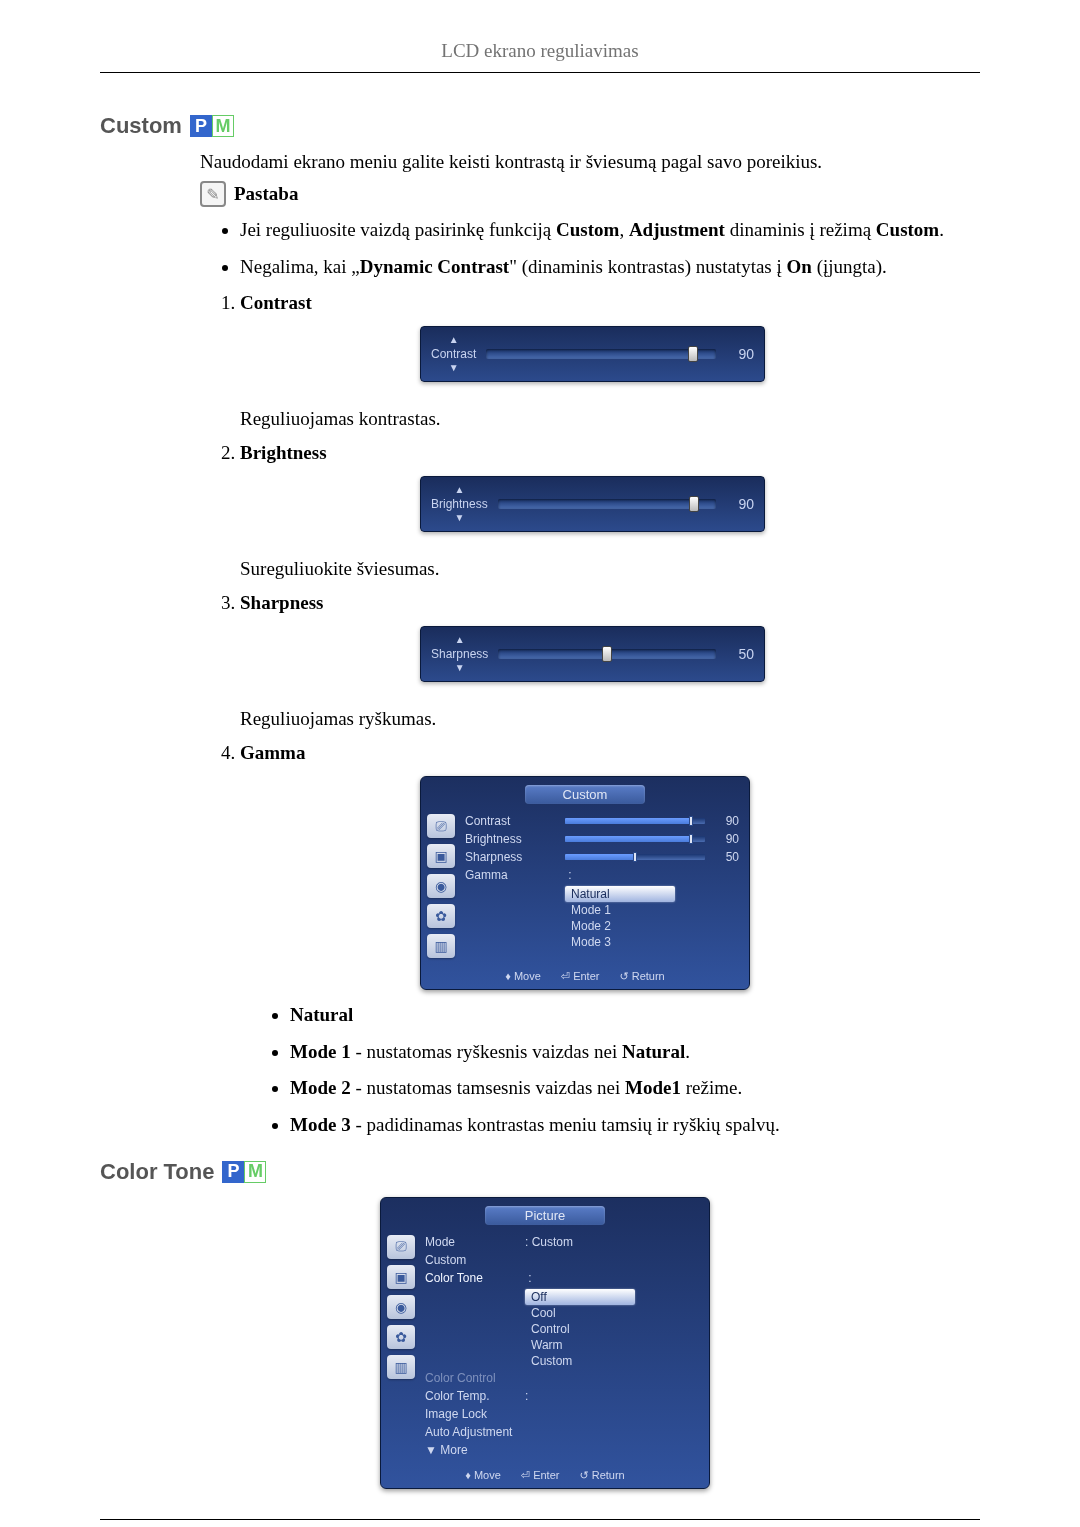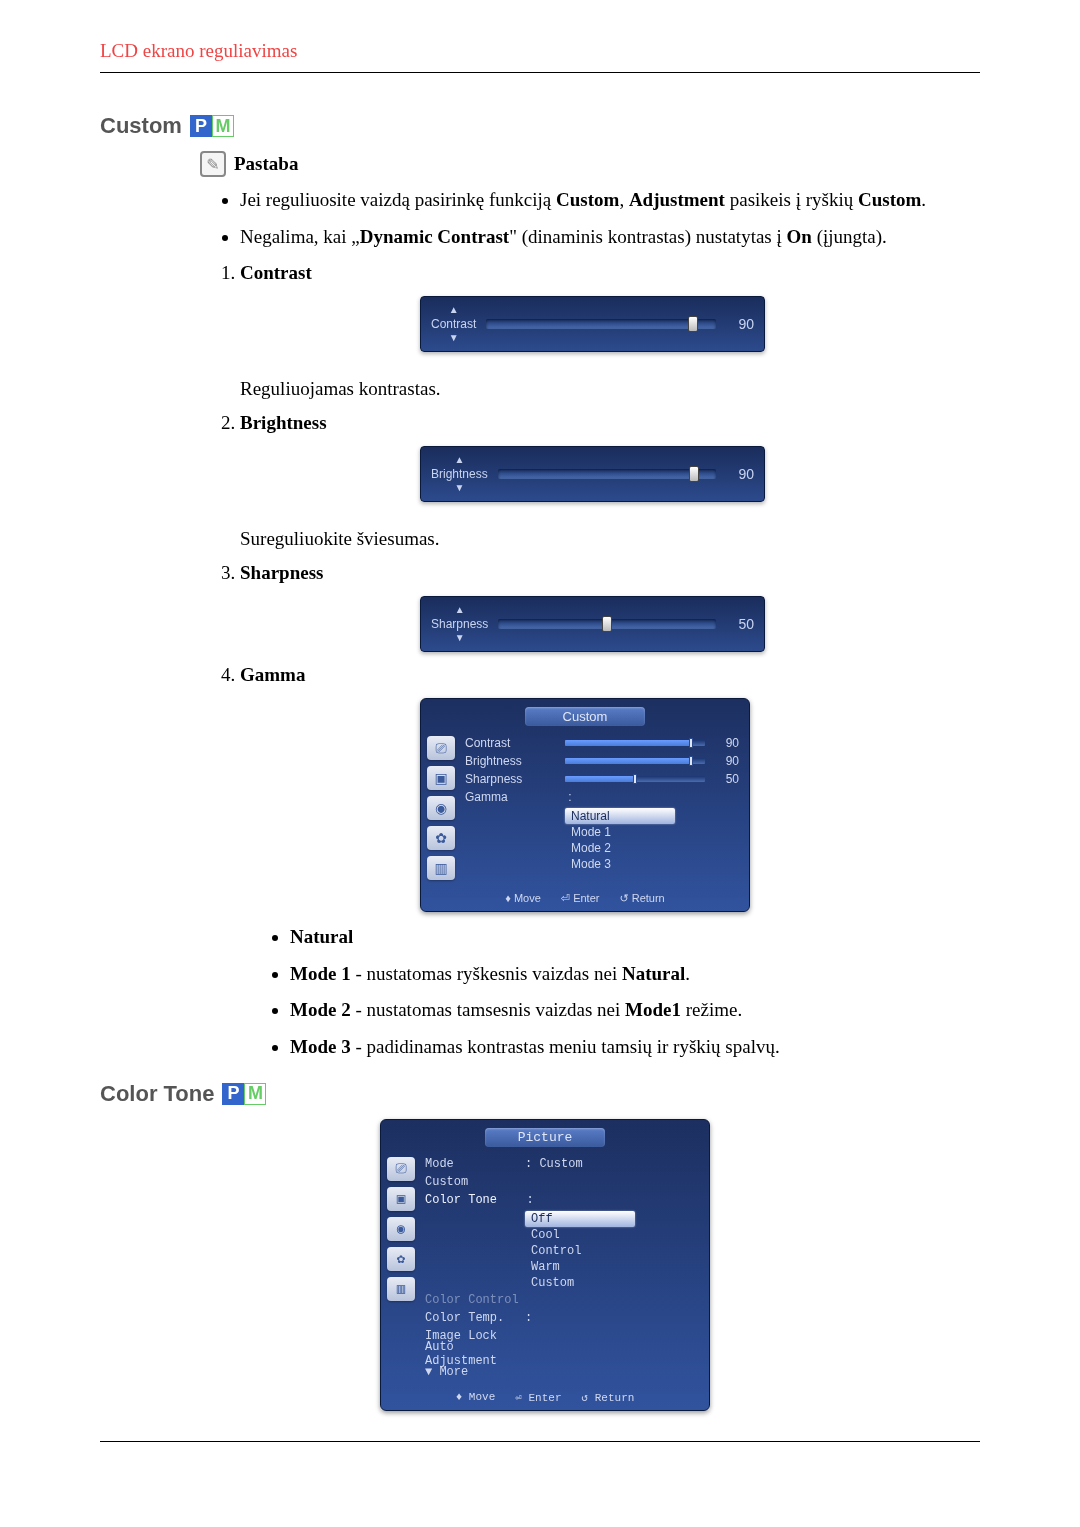--- a/index.html
+++ b/index.html
@@ -1,18 +1,18 @@
 <!DOCTYPE html>
 <html><head>
 <meta charset="utf-8">
 <style>
   * { margin: 0; padding: 0; box-sizing: border-box; }
   body { font-family: 'Times New Roman', serif; background: #fff; color: #000; width: 1080px; padding: 40px 0; }
   .page { width: 880px; margin: 0 auto; }
-  .header-line { text-align: left; font-size: 19px; color: #ef4444; margin-bottom: 10px; }
+  .header-line { text-align: center; font-size: 19px; color: #737373; margin-bottom: 10px; }
   .top-rule { border: none; border-top: 1px solid #000; margin-bottom: 40px; }
   .section-title { font-family: Arial, sans-serif; font-weight: bold; color: #555; font-size: 22px; margin: 20px 0 12px 0; display: flex; align-items: center; gap: 8px; }
   .pm-badge { display: inline-flex; }
   .pm-p { background: #3366cc; color: #fff; font-family: Arial; font-weight: bold; font-size: 18px; width: 22px; height: 22px; display: inline-flex; align-items: center; justify-content: center; }
   .pm-m { background: #fff; color: #66cc66; border: 1px solid #66cc66; font-family: Arial; font-weight: bold; font-size: 18px; width: 22px; height: 22px; display: inline-flex; align-items: center; justify-content: center; }
   .content { margin-left: 100px; }
   .intro { font-size: 19px; margin: 10px 0 8px 0; }
   .pastaba-row { display: flex; align-items: center; gap: 8px; margin: 6px 0 10px 0; }
   .note-icon { width: 26px; height: 26px; border: 2px solid #888; border-radius: 4px; display: flex; align-items: center; justify-content: center; color: #888; font-size: 16px; background: #f5f5f5; }
   .pastaba-label { font-weight: bold; font-size: 19px; }
@@ -62,27 +62,28 @@
 
   <div class="section-title">
     <span>Custom</span>
     <span class="pm-badge">
       <span class="pm-p">P</span>
       <span class="pm-m">M</span>
     </span>
   </div>
 
   <div class="content">
+    <p class="intro">Naudodami ekrano meniu galite keisti kontrastą ir šviesumą pagal savo poreikius.</p>
     <div class="pastaba-row">
       <span class="note-icon">✎</span>
       <span class="pastaba-label">Pastaba</span>
     </div>
     <ul class="bullets">
       <li>
-        <span>Jei reguliuosite vaizdą pasirinkę funkciją </span><b>Custom</b><span>, </span><b>Adjustment</b><span> pasikeis į ryškių </span><b>Custom</b><span>.</span>
+        <span>Jei reguliuosite vaizdą pasirinkę funkciją </span><b>Custom</b><span>, </span><b>Adjustment</b><span> dinaminis į režimą </span><b>Custom</b><span>.</span>
       </li>
       <li>
         <span>Negalima, kai „</span><b>Dynamic Contrast</b><span>" (dinaminis kontrastas) nustatytas į </span><b>On</b><span> (įjungta).</span>
       </li>
     </ul>
 
     <ol class="numbers">
 
       <li>
         <span class="item-label">Contrast</span>
@@ -122,20 +123,21 @@
           <div class="slider-label-col">
             <span class="arrow-up">▲</span>
             <span class="slider-name">Sharpness</span>
             <span class="arrow-down">▼</span>
           </div>
           <div class="slider-track">
             <div class="slider-thumb" style="left:calc(50% - 5px)"></div>
           </div>
           <div class="slider-value">50</div>
         </div>
+        <p class="desc">Reguliuojamas ryškumas.</p>
       </li>
 
       <li>
         <span class="item-label">Gamma</span>
 
         <div class="osd-panel">
           <div class="osd-tab">Custom</div>
           <div class="osd-body">
             <div class="osd-icons">
               <div class="osd-icon">⎚</div>
@@ -200,21 +202,21 @@
 
   <div class="section-title">
     <span>Color Tone</span>
     <span class="pm-badge">
       <span class="pm-p">P</span>
       <span class="pm-m">M</span>
     </span>
   </div>
 
   <div class="content">
-    <div class="osd-panel" style="margin-left:180px;font-family:Liberation Mono, monospace;">
+    <div class="osd-panel" style="margin-left:180px;">
       <div class="osd-tab">Picture</div>
       <div class="osd-body">
         <div class="osd-icons">
           <div class="osd-icon">⎚</div>
           <div class="osd-icon">▣</div>
           <div class="osd-icon">◉</div>
           <div class="osd-icon">✿</div>
           <div class="osd-icon">▥</div>
         </div>
         <div class="osd-main">

